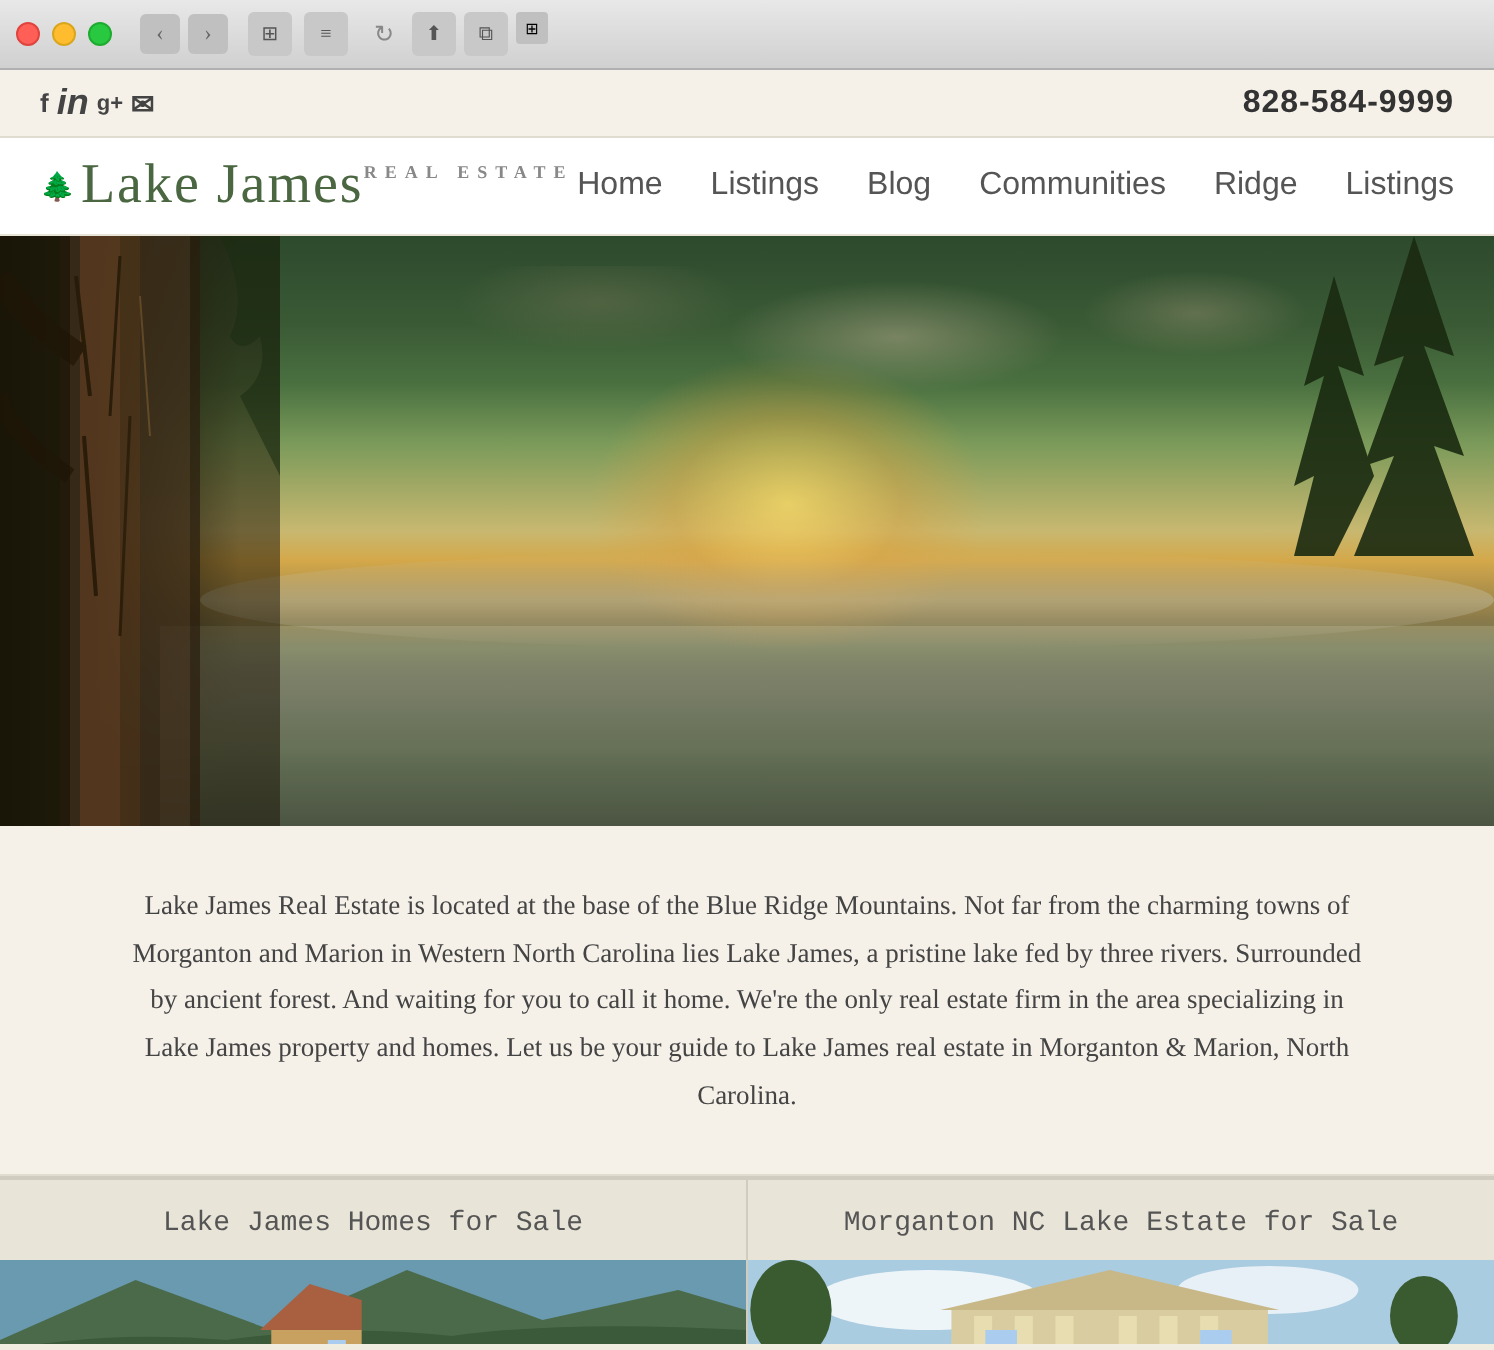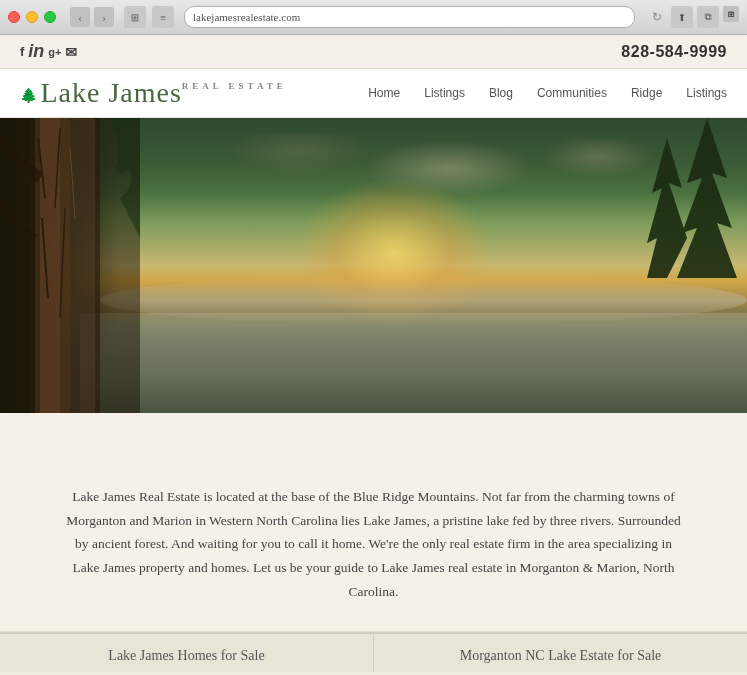--- a/index.html
+++ b/index.html
@@ -116,21 +116,21 @@
       letter-spacing: 4px;
       color: #888;
       text-transform: uppercase;
       margin-top: 2px;
       font-weight: bold;
     }
     .main-nav {
       display: flex; gap: 24px; align-items: center;
     }
     .nav-item {
-      font-size: 12px; color: #555; text-decoration: none; cursor: pointer;
+      font-size: 16px; color: #555; text-decoration: none; cursor: pointer;
       font-family: Arial, sans-serif;
     }
 
     
     .hero {
       width: 100%;
       height: 295px;
       background: linear-gradient(
         to bottom,
         #2d4a2d 0%,
@@ -198,21 +198,20 @@
       background: linear-gradient(to bottom, transparent, rgba(200,200,180,0.4), transparent);
       border-radius: 50%;
     }
 
     
     .description {
       background: #f5f0e8;
       padding: 28px 60px;
       text-align: center;
       border-bottom: 1px solid #e0ddd0;
-      margin-top: 44px;
     }
     .description p {
       font-size: 13.5px;
       line-height: 1.75;
       color: #444;
       font-family: Georgia, serif;
     }
 
     
     .cards-section {
@@ -226,21 +225,21 @@
       display: flex;
       flex-direction: column;
       align-items: center;
       padding: 0;
       border-right: 1px solid #d0ccc0;
     }
     .card:last-child { border-right: none; }
     .card-title {
       font-size: 14px;
       color: #555;
-      font-family: Liberation Serif, serif;
+      font-family: Liberation Mono, monospace;
       padding: 14px 10px 10px;
       text-align: center;
     }
     .card-image {
       width: 100%;
       height: 80px;
     }
     .card-img-homes {
       background: linear-gradient(
         135deg,
@@ -283,23 +282,20 @@
     <div class="browser-nav">
       <div class="nav-arrow">‹</div>
       <div class="nav-arrow">›</div>
     </div>
 
     <div class="browser-icons-right">
       <div class="browser-icon-btn">⊞</div>
       <div class="browser-icon-btn">≡</div>
     </div>
 
-    <div class="address-bar">
-      <span>lakejamesrealestate.com</span>
-    </div>
     <div class="address-refresh">↻</div>
 
     <div class="browser-actions">
       <div class="browser-action-btn">⬆</div>
       <div class="browser-action-btn">⧉</div>
       <div class="browser-resize">⊞</div>
     </div>
   </div>
 </div>
 

